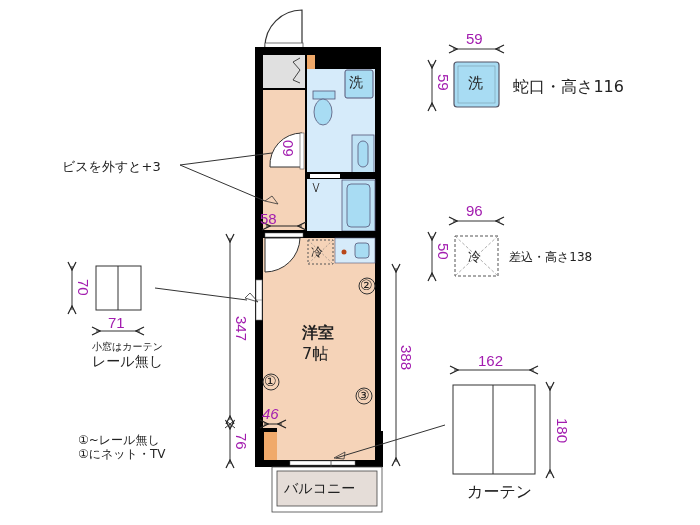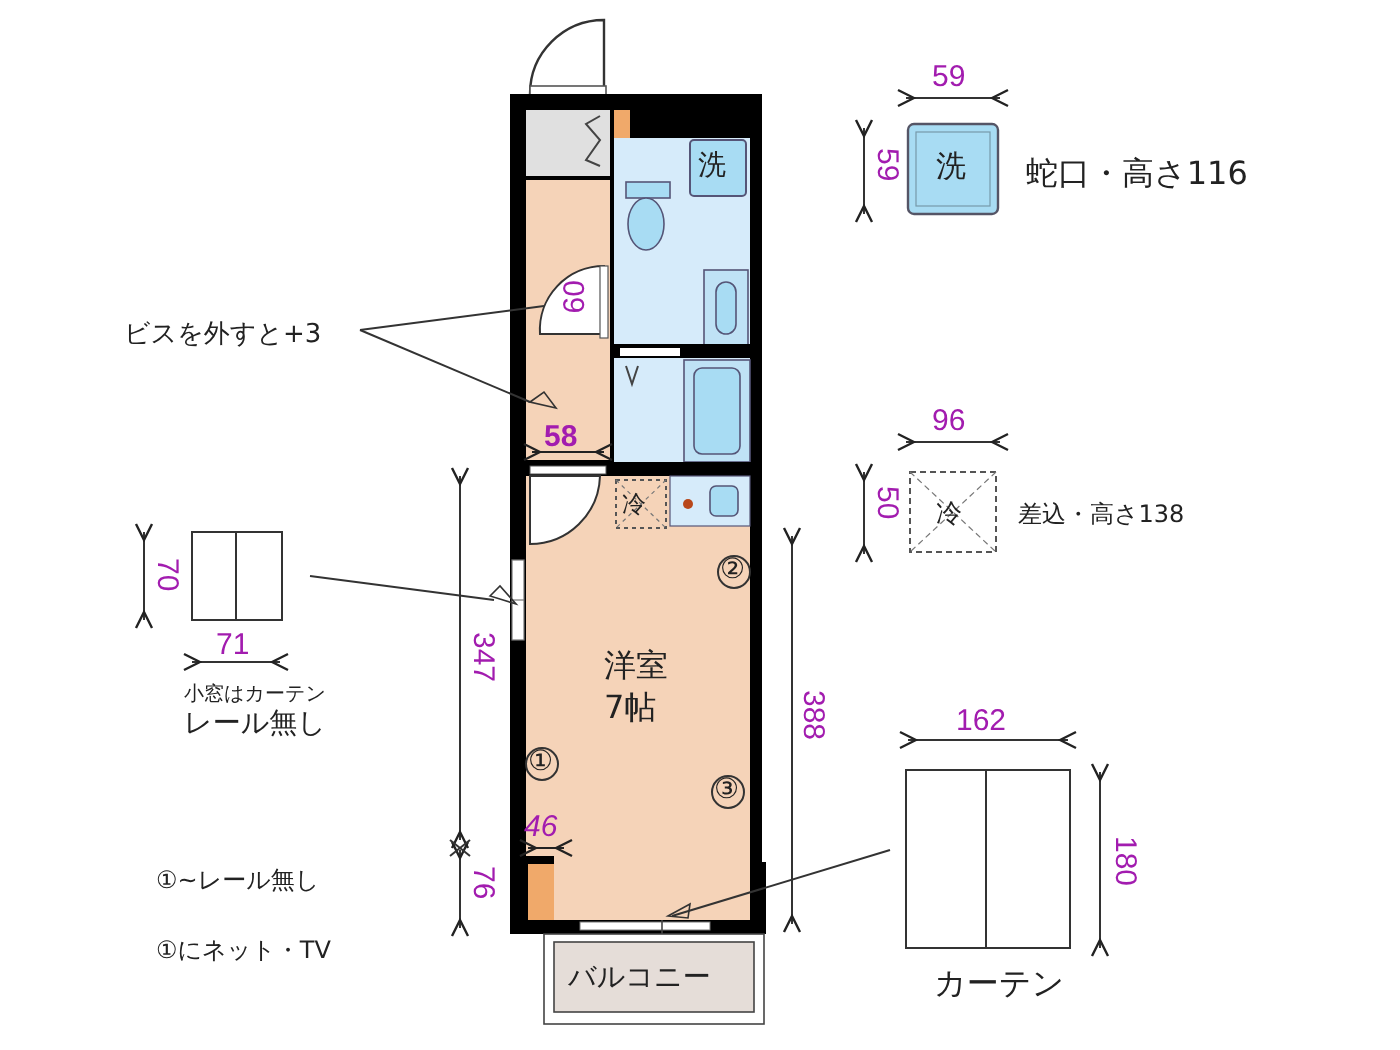--- a/index.html
+++ b/index.html
@@ -126,38 +126,38 @@
   <line x1="96" y1="331" x2="140" y2="331" stroke="#333" stroke-width="1" marker-start="url(#arr)" marker-end="url(#arr)"></line>
 
   <line x1="454" y1="370" x2="534" y2="370" stroke="#333" stroke-width="1" marker-start="url(#arr)" marker-end="url(#arr)"></line>
   <rect x="453" y="385" width="82" height="89" fill="#fff" stroke="#333" stroke-width="1"></rect>
   <line x1="493" y1="385" x2="493" y2="474" stroke="#333" stroke-width="1"></line>
   <line x1="550" y1="386" x2="550" y2="474" stroke="#333" stroke-width="1" marker-start="url(#arr)" marker-end="url(#arr)"></line>
 </svg>
 
 <span class="txt" style="left:349px;top:74px;font-size:14px;">洗</span>
 <span class="txt" style="left:311px;top:244px;font-size:12px;">冷</span>
-<span class="txt" style="left:302px;top:323px;font-size:16px;">洋室</span>
+<span class="txt" style="left:302px;top:323px;font-size:16px;font-weight:bold;">洋室</span>
 <span class="txt" style="left:302px;top:344px;font-size:16px;">7帖</span>
 <span class="txt" style="left:284px;top:480px;font-size:14px;">バルコニー</span>
 
 <span class="txt" style="left:360px;top:277px;font-size:14px;">②</span>
 <span class="txt" style="left:264px;top:373px;font-size:14px;">①</span>
 <span class="txt" style="left:357px;top:387px;font-size:14px;">③</span>
 
 <span class="dim vdim" style="left:279px;top:140px;transform:rotate(180deg);">60</span>
-<span class="dim" style="left:272px;top:210px;font-weight:bold;">58</span>
+<span class="dim" style="left:260px;top:210px;">58</span>
 <span class="dim" style="left:262px;top:405px;font-style:italic;">46</span>
 <span class="dim vdim" style="left:233px;top:316px;">347</span>
 <span class="dim vdim" style="left:233px;top:433px;">76</span>
 <span class="dim vdim" style="left:398px;top:345px;">388</span>
 
 <span class="txt" style="left:62px;top:158px;font-size:13px;">ビスを外すと+3</span>
 <span class="txt" style="left:78px;top:432px;font-size:12px;">①~レール無し</span>
-<span class="txt" style="left:78px;top:446px;font-size:12px;margin-top:21px;">①にネット・TV</span>
+<span class="txt" style="left:78px;top:446px;font-size:12px;">①にネット・TV</span>
 
 <span class="dim" style="left:466px;top:30px;">59</span>
 <span class="dim vdim" style="left:435px;top:74px;">59</span>
 <span class="txt" style="left:468px;top:74px;font-size:15px;">洗</span>
 <span class="txt" style="left:513px;top:77px;font-size:16px;">蛇口・高さ116</span>
 
 <span class="dim" style="left:466px;top:202px;">96</span>
 <span class="dim vdim" style="left:435px;top:243px;">50</span>
 <span class="txt" style="left:468px;top:248px;font-size:13px;">冷</span>
 <span class="txt" style="left:509px;top:249px;font-size:12px;">差込・高さ138</span>

